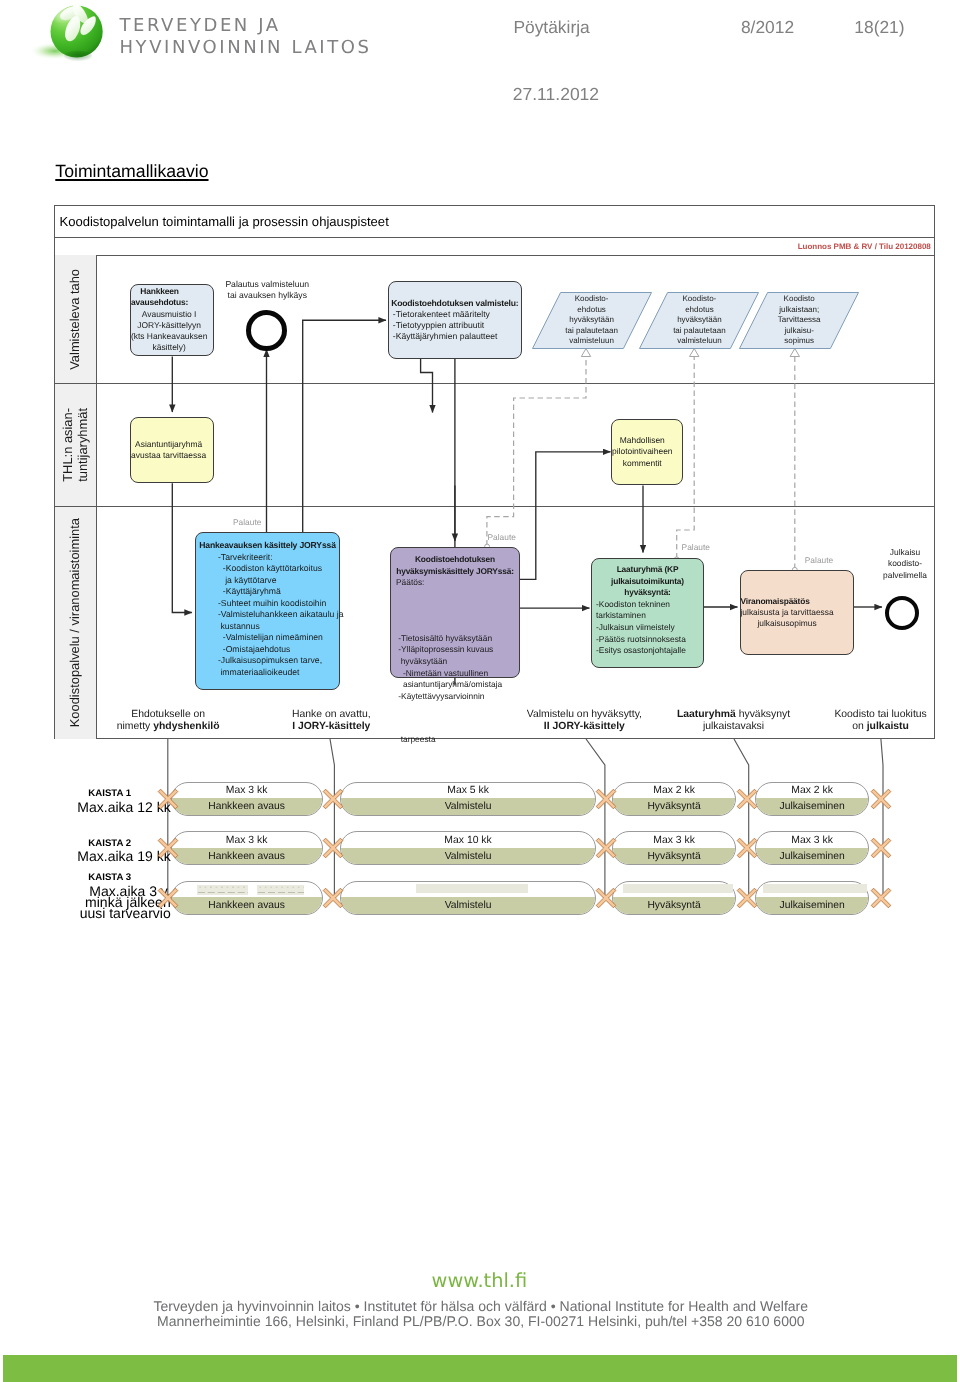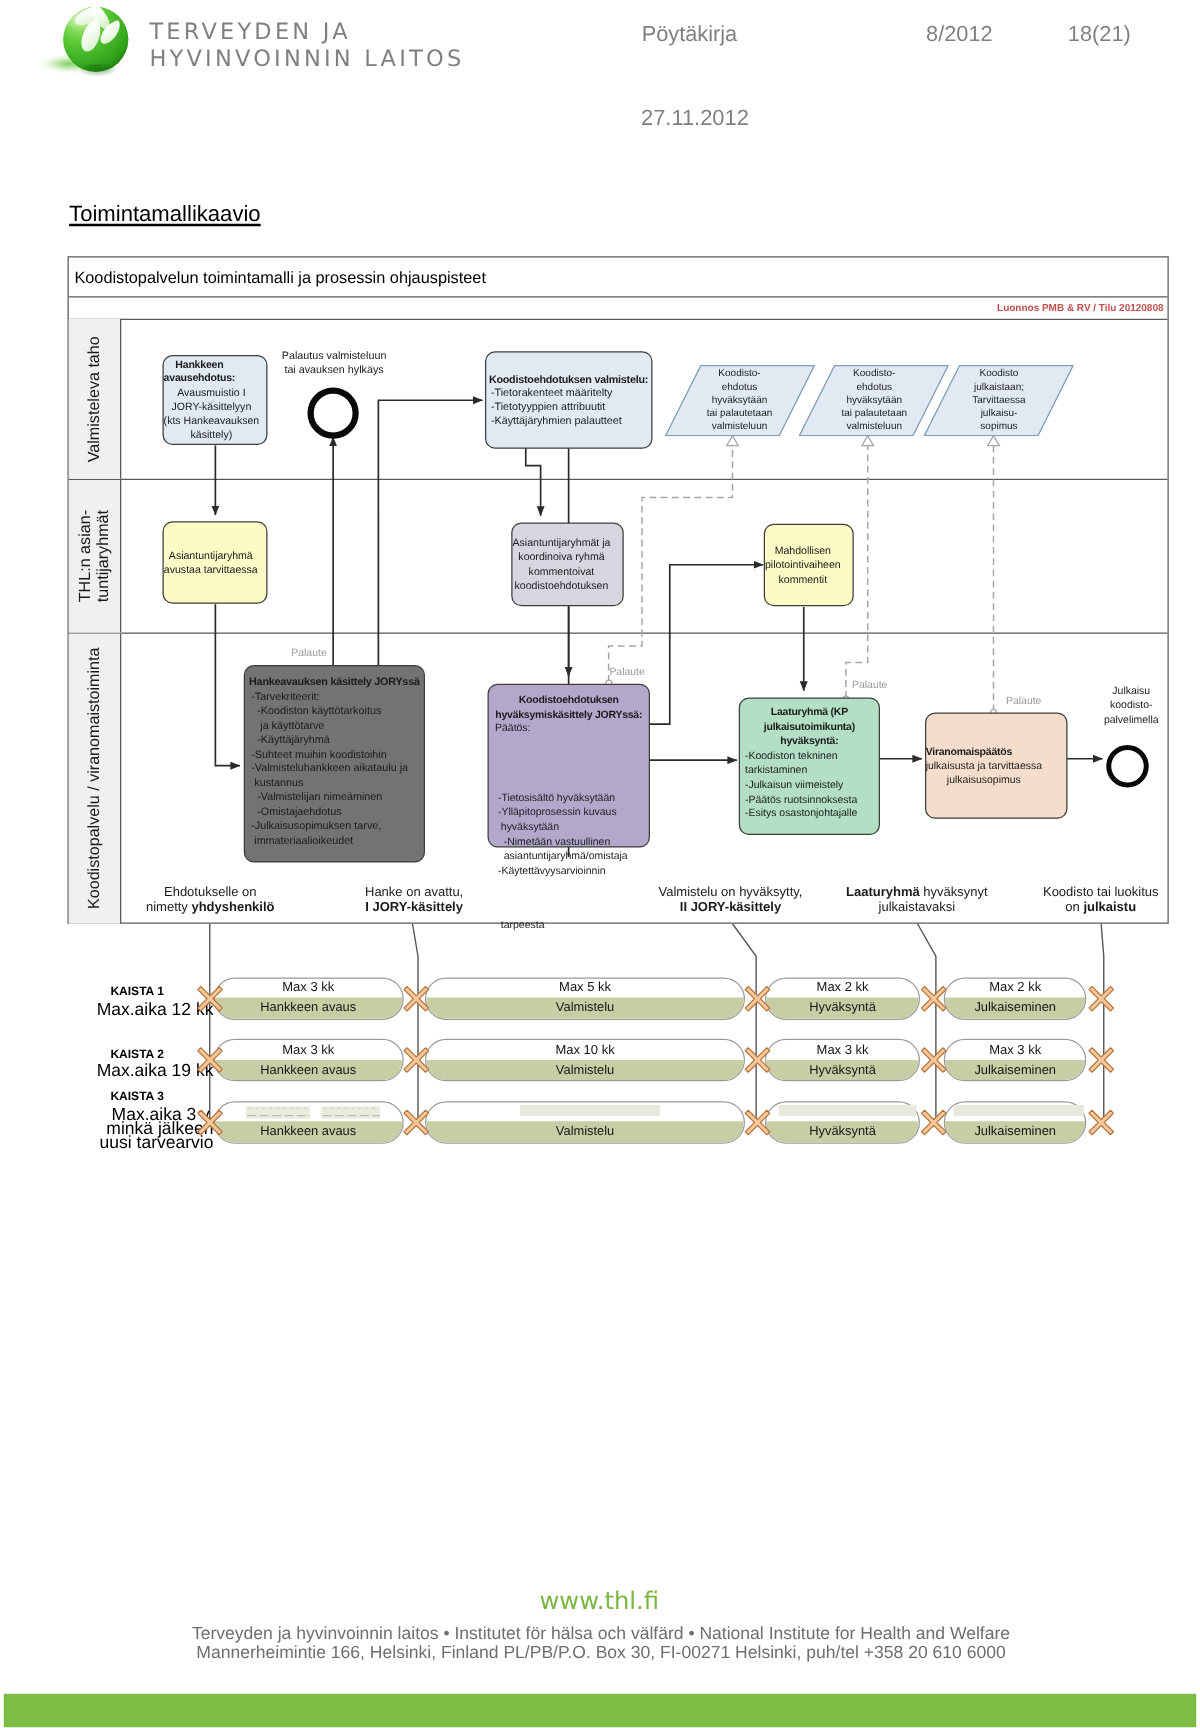--- a/index.html
+++ b/index.html
@@ -275,34 +275,28 @@
 Tarvittaessa
 julkaisu-
 sopimus</div>
   </div>
 
   <div class="node rnd" style="left:75.1px;top:211.1px;width:84px;height:66px;background:#fbfbc6;font-size:8.45px;line-height:11.1px;">
     <div class="b">Asiantuntijaryhmä
 avustaa tarvittaessa</div>
   </div>
 
-  <div class="node rnd" style="left:354px;top:212px;width:90px;height:67px;background:#d8d5e1;font-size:8.45px;line-height:11.2px;">
-    <div class="b">Asiantuntijaryhmät ja
-koordinoiva ryhmä
-kommentoivat
-koodistoehdotuksen</div>
-  </div>
 
   <div class="node rnd" style="left:556px;top:213px;width:72px;height:66px;background:#fbfbc6;font-size:8.45px;line-height:11.2px;">
     <div class="b">Mahdollisen
 pilotointivaiheen
 kommentit</div>
   </div>
 
-  <div class="node rnd lefttxt" style="left:140px;top:326px;width:145px;height:158px;background:#737373;font-size:8.65px;line-height:11.5px;padding:0 5px;justify-content:flex-start;padding-top:7px;">
+  <div class="node rnd lefttxt" style="left:140px;top:326px;width:145px;height:158px;background:#7dd3fc;font-size:8.65px;line-height:11.5px;padding:0 22px;justify-content:flex-start;padding-top:7px;">
     <div class="t" style="align-self:center;">Hankeavauksen käsittely JORYssä</div>
     <div id="hk-items">
         <div style="white-space: pre;">-Tarvekriteerit:</div>
         <div style="white-space: pre;">  -Koodiston käyttötarkoitus</div>
         <div style="white-space: pre;">   ja käyttötarve</div>
         <div style="white-space: pre;">  -Käyttäjäryhmä</div>
         <div style="white-space: pre;">-Suhteet muihin koodistoihin</div>
         <div style="white-space: pre;">-Valmisteluhankkeen aikataulu ja</div>
         <div style="white-space: pre;"> kustannus</div>
         <div style="white-space: pre;">  -Valmistelijan nimeäminen</div>

